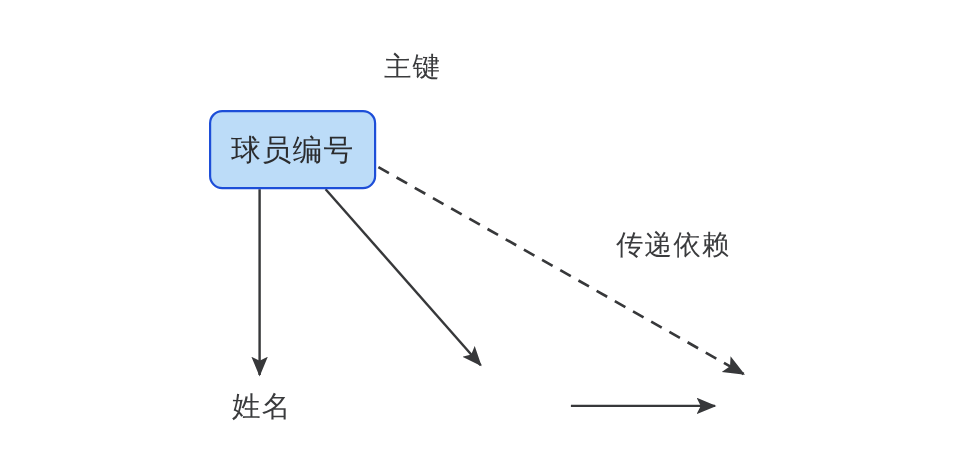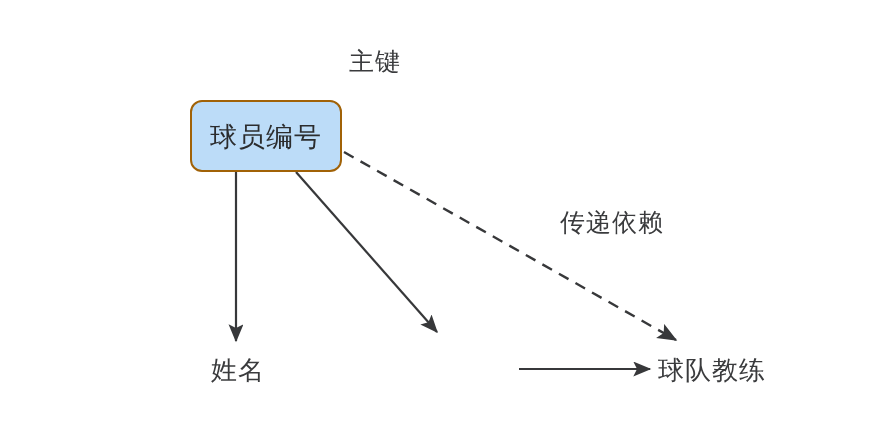--- a/index.html
+++ b/index.html
@@ -26,21 +26,21 @@
     height: 424px;
     pointer-events: none;
   }
   .node-box {
     position: absolute;
     box-sizing: border-box;
     display: flex;
     align-items: center;
     justify-content: center;
     background: #bcdcf8;
-    border: 2px solid #a16207;
+    border: 2px solid #1d4ed8;
     border-radius: 12px;
     color: #2b2c2e;
     font-size: 27px;
     line-height: 1;
     letter-spacing: 1px;
     white-space: nowrap;
   }
   .plain-label {
     position: absolute;
     color: #3a3b3d;
@@ -83,15 +83,14 @@
 
   <div class="annotation-label" style="left:375px; top:61px;">主键</div>
 
   <div class="annotation-label" style="left:592px; top:222px;margin-left:20px;">传递依赖</div>
 
   <div class="node-box" style="left:190px; top:100px; width:152px; height:72px;">球员编号</div>
 
   <div class="plain-label" style="left:238px; top:370px;text-align:right;">姓名</div>
 
 
-  <div class="plain-label" style="left:712px; top:370px;">球队教练</div>
 
 </div>
 
 </body></html>

